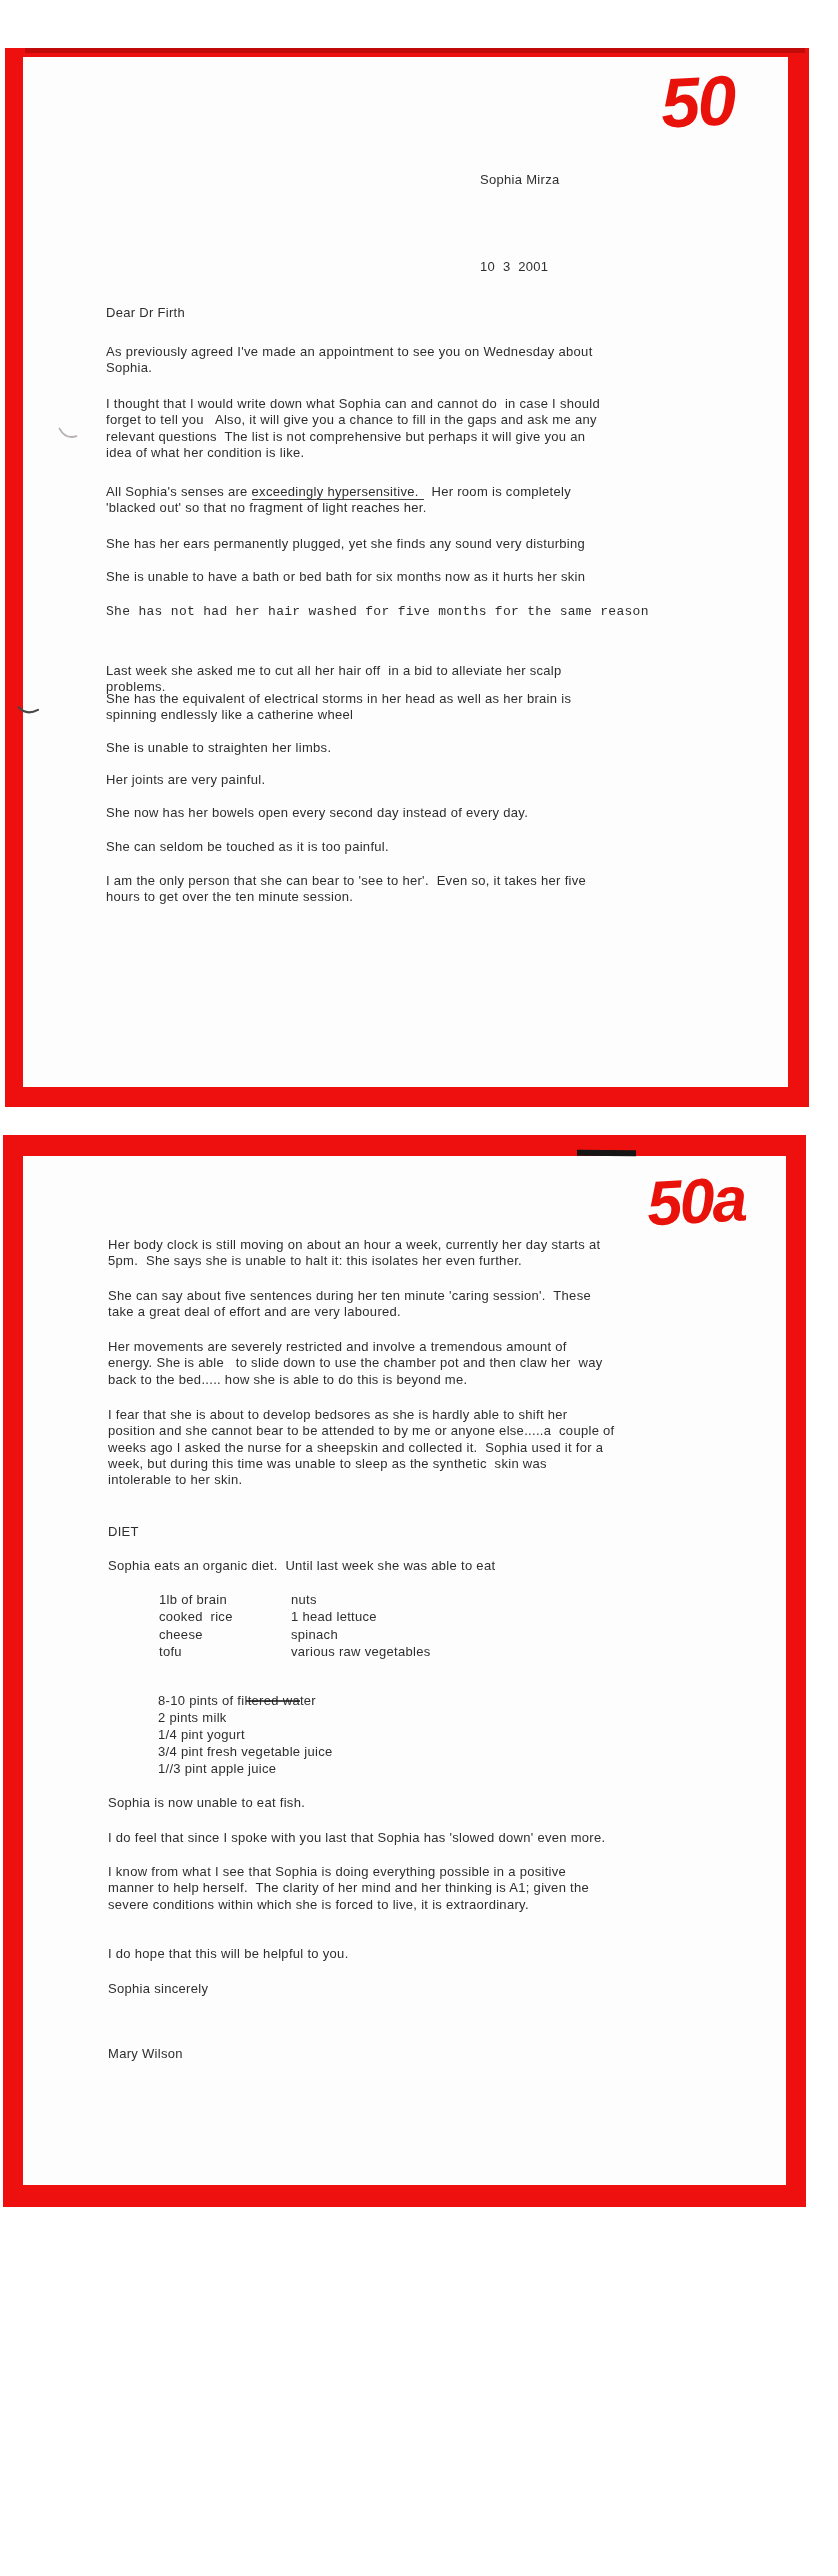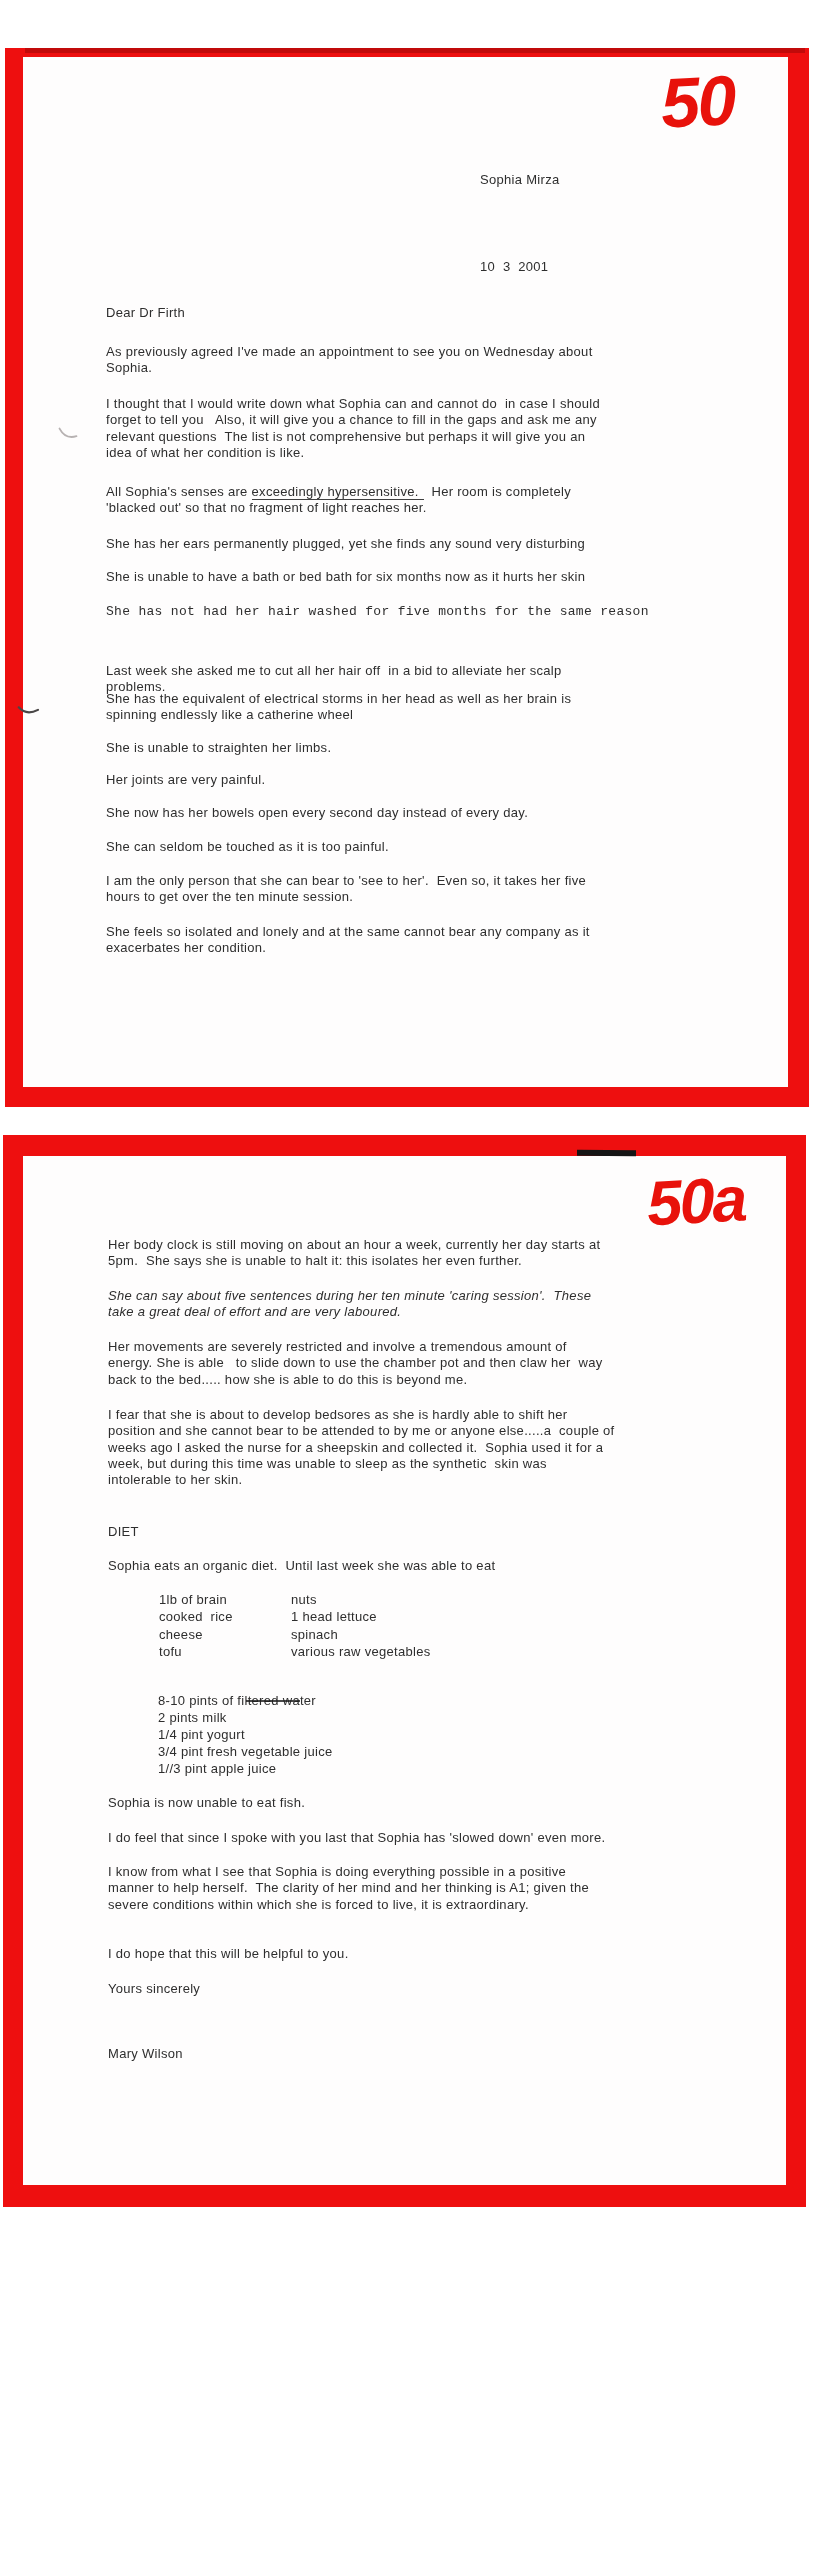--- a/index.html
+++ b/index.html
@@ -86,38 +86,36 @@
   <div class="txt" style="left:106px; top:639px;margin-top:24px;">Last week she asked me to cut all her hair off  in a bid to alleviate her scalp
 problems.</div>
   <div class="txt" style="left:106px; top:691px;">She has the equivalent of electrical storms in her head as well as her brain is
 spinning endlessly like a catherine wheel</div>
   <div class="txt" style="left:106px; top:740px;">She is unable to straighten her limbs.</div>
   <div class="txt" style="left:106px; top:772px;">Her joints are very painful.</div>
   <div class="txt" style="left:106px; top:805px;">She now has her bowels open every second day instead of every day.</div>
   <div class="txt" style="left:106px; top:839px;">She can seldom be touched as it is too painful.</div>
   <div class="txt" style="left:106px; top:873px;">I am the only person that she can bear to 'see to her'.  Even so, it takes her five
 hours to get over the ten minute session.</div>
-  <div class="txt" style="left:106px; top:924px;">She feels so isolated and lonely and at the same cannot bear any company as it
-exacerbates her condition.</div>
 
   <svg class="margin-mark" style="left:57px; top:426px;" width="22" height="17" viewBox="0 0 26 20">
     <path d="M3 3 Q10 16 23 12" stroke="#b7b2b2" stroke-width="2.2" fill="none" stroke-linecap="round"></path>
   </svg>
   <svg class="margin-mark" style="left:17px; top:704px;" width="23.5" height="13.4" viewBox="0 0 28 16">
     <path d="M2 4 Q11 14 25 7" stroke="#4a4747" stroke-width="2.6" fill="none" stroke-linecap="round"></path>
   </svg>
 
   <div id="page2" class="page"></div>
   <div class="ink-dash"></div>
 
   <div id="marker-50a" class="marker">50a</div>
 
   <div class="txt" style="left:108px; top:1237px;">Her body clock is still moving on about an hour a week, currently her day starts at
 5pm.  She says she is unable to halt it: this isolates her even further.</div>
-  <div class="txt" style="left:108px; top:1288px;font-style:italic;">She can say about five sentences during her ten minute 'caring session'.  These
+  <div class="txt" style="left:108px; top:1288px;">She can say about five sentences during her ten minute 'caring session'.  These
 take a great deal of effort and are very laboured.</div>
   <div class="txt" style="left:108px; top:1339px;">Her movements are severely restricted and involve a tremendous amount of
 energy. She is able   to slide down to use the chamber pot and then claw her  way
 back to the bed..... how she is able to do this is beyond me.</div>
   <div class="txt" style="left:108px; top:1407px;">I fear that she is about to develop bedsores as she is hardly able to shift her
 position and she cannot bear to be attended to by me or anyone else.....a  couple of
 weeks ago I asked the nurse for a sheepskin and collected it.  Sophia used it for a
 week, but during this time was unable to sleep as the synthetic  skin was
 intolerable to her skin.</div>
 
@@ -136,17 +134,17 @@
 1//3 pint apple juice</div>
   <div class="streak"></div>
 
   <div class="txt" style="left:108px; top:1795px;">Sophia is now unable to eat fish.</div>
   <div class="txt" style="left:108px; top:1830px;">I do feel that since I spoke with you last that Sophia has 'slowed down' even more.</div>
   <div class="txt" style="left:108px; top:1864px;">I know from what I see that Sophia is doing everything possible in a positive
 manner to help herself.  The clarity of her mind and her thinking is A1; given the
 severe conditions within which she is forced to live, it is extraordinary.</div>
   <div class="txt" style="left:108px; top:1946px;">I do hope that this will be helpful to you.</div>
 
-  <div class="txt" style="left:108px; top:1981px;">Yours sincerely</div>
+  <div class="txt" style="left:108px; top:1981px;">Sophia sincerely</div>
   <div class="txt" style="left:108px; top:2046px;">Mary Wilson</div>
 
 </div>
 
 
 </body></html>

